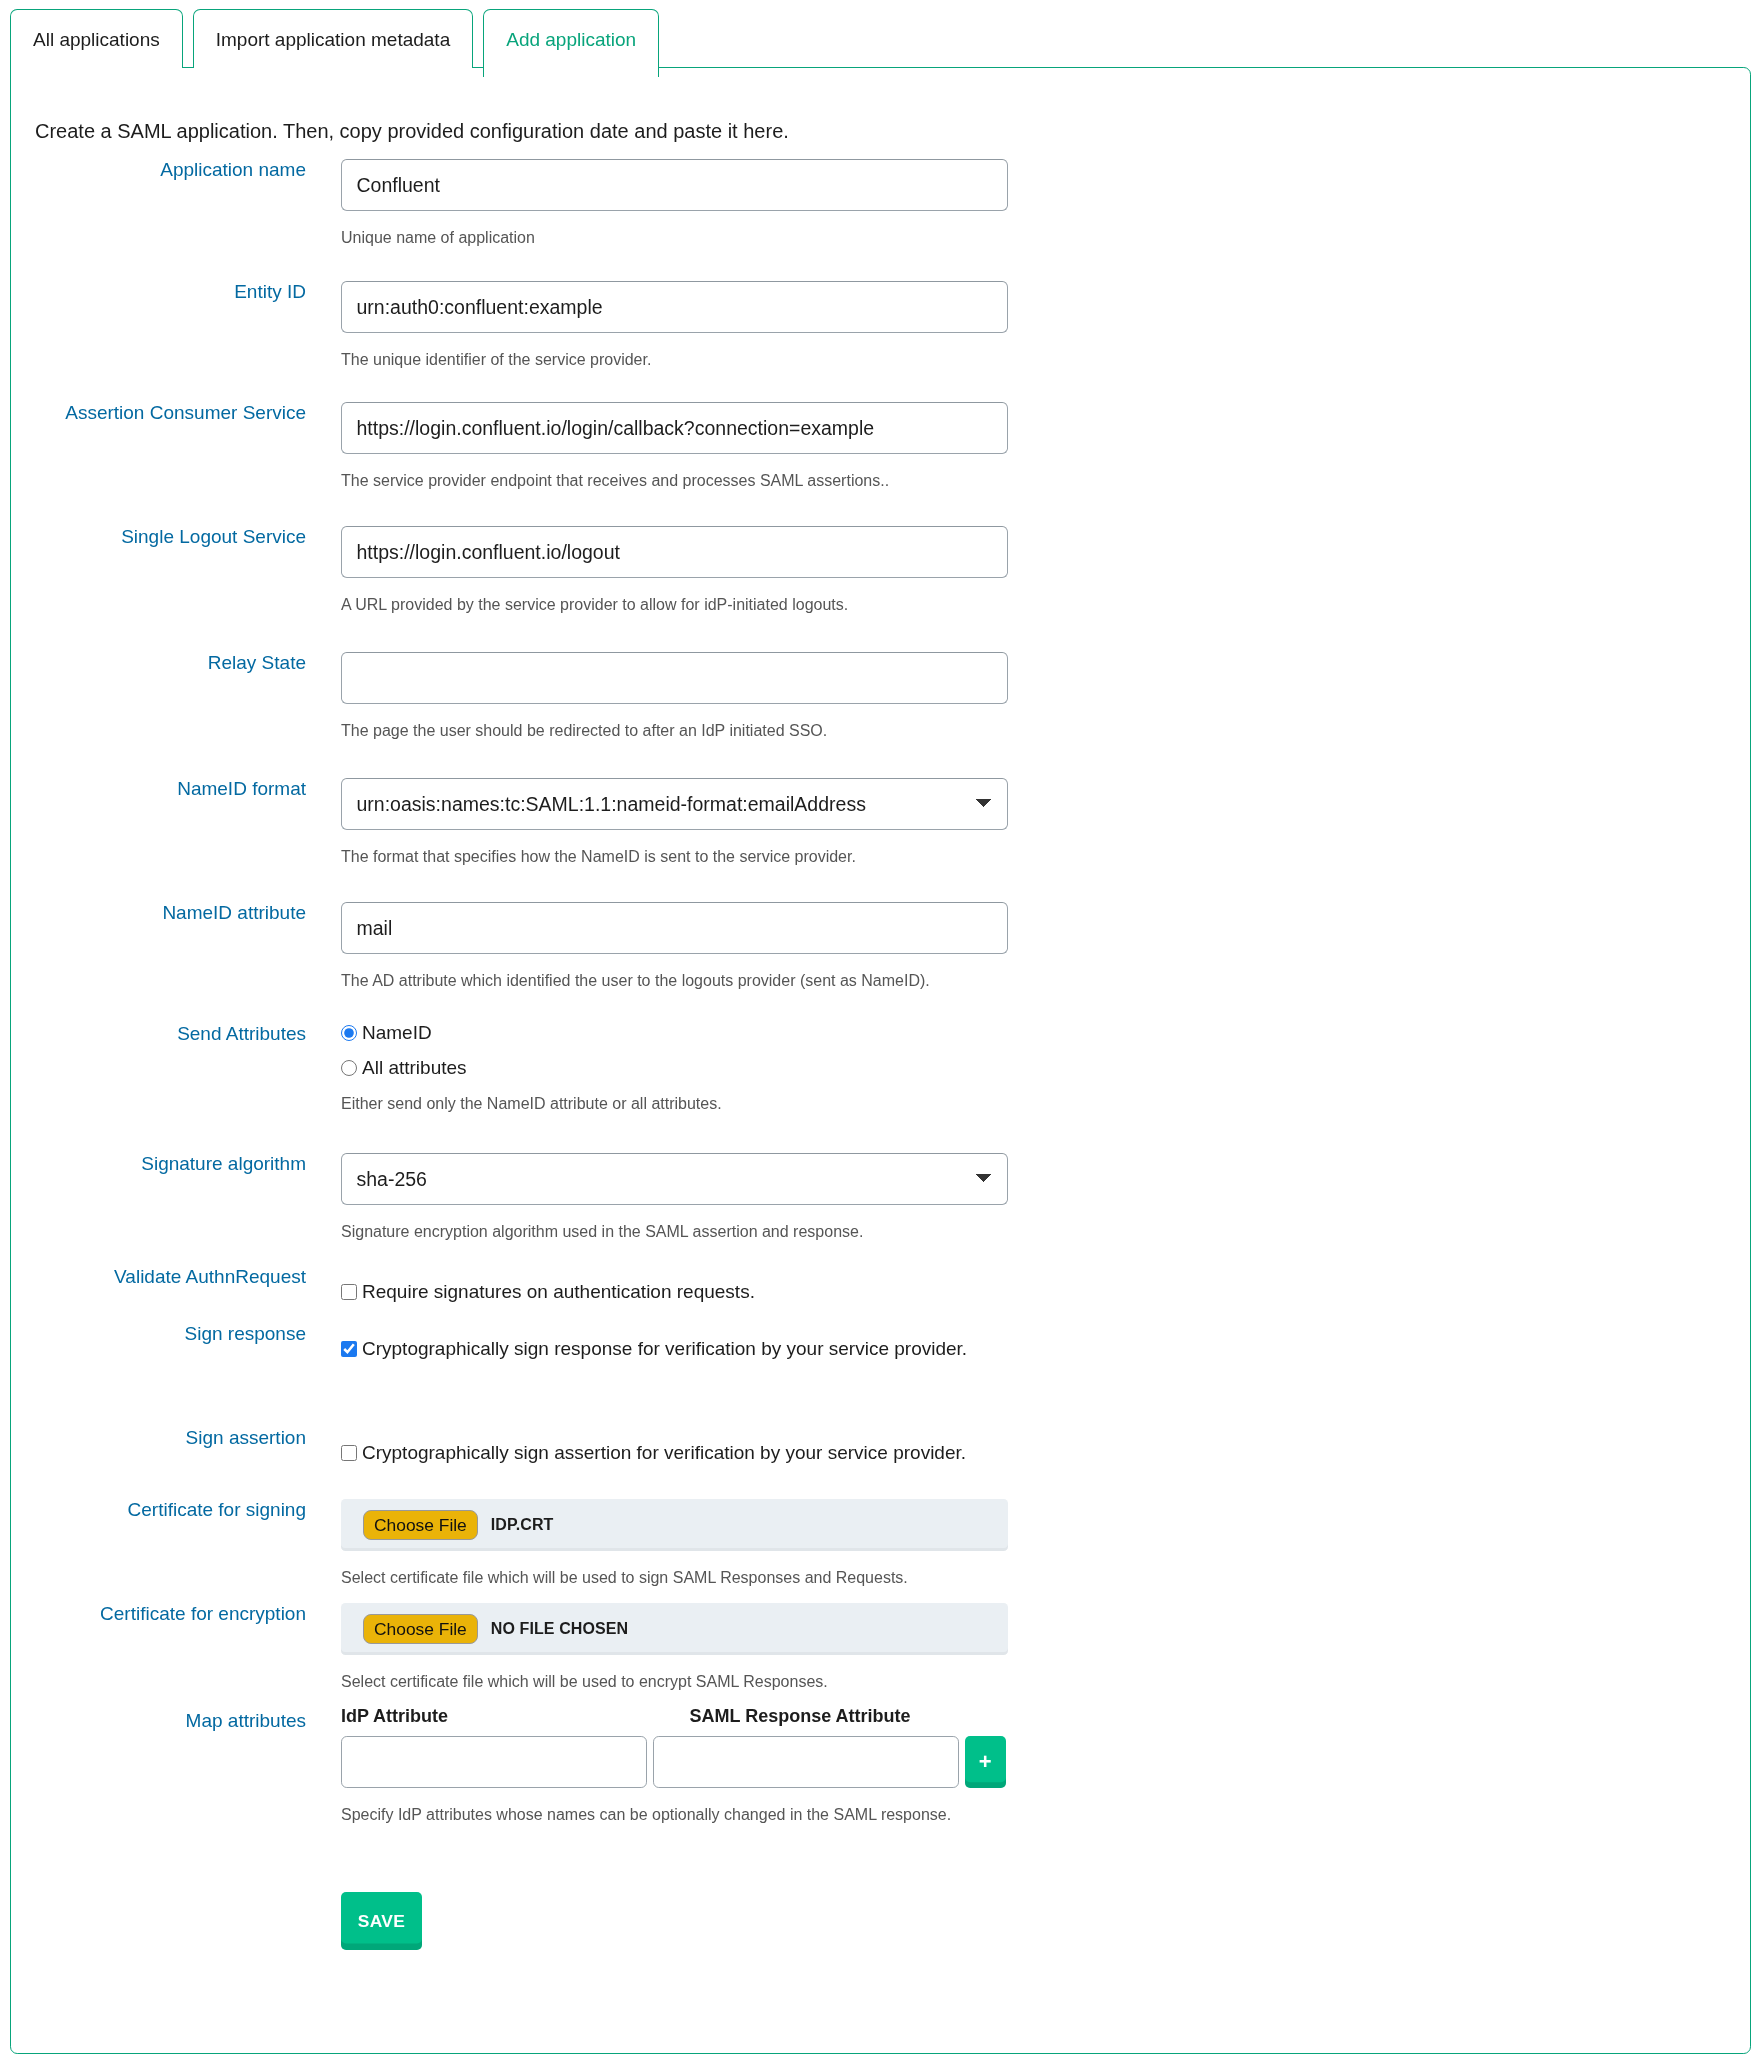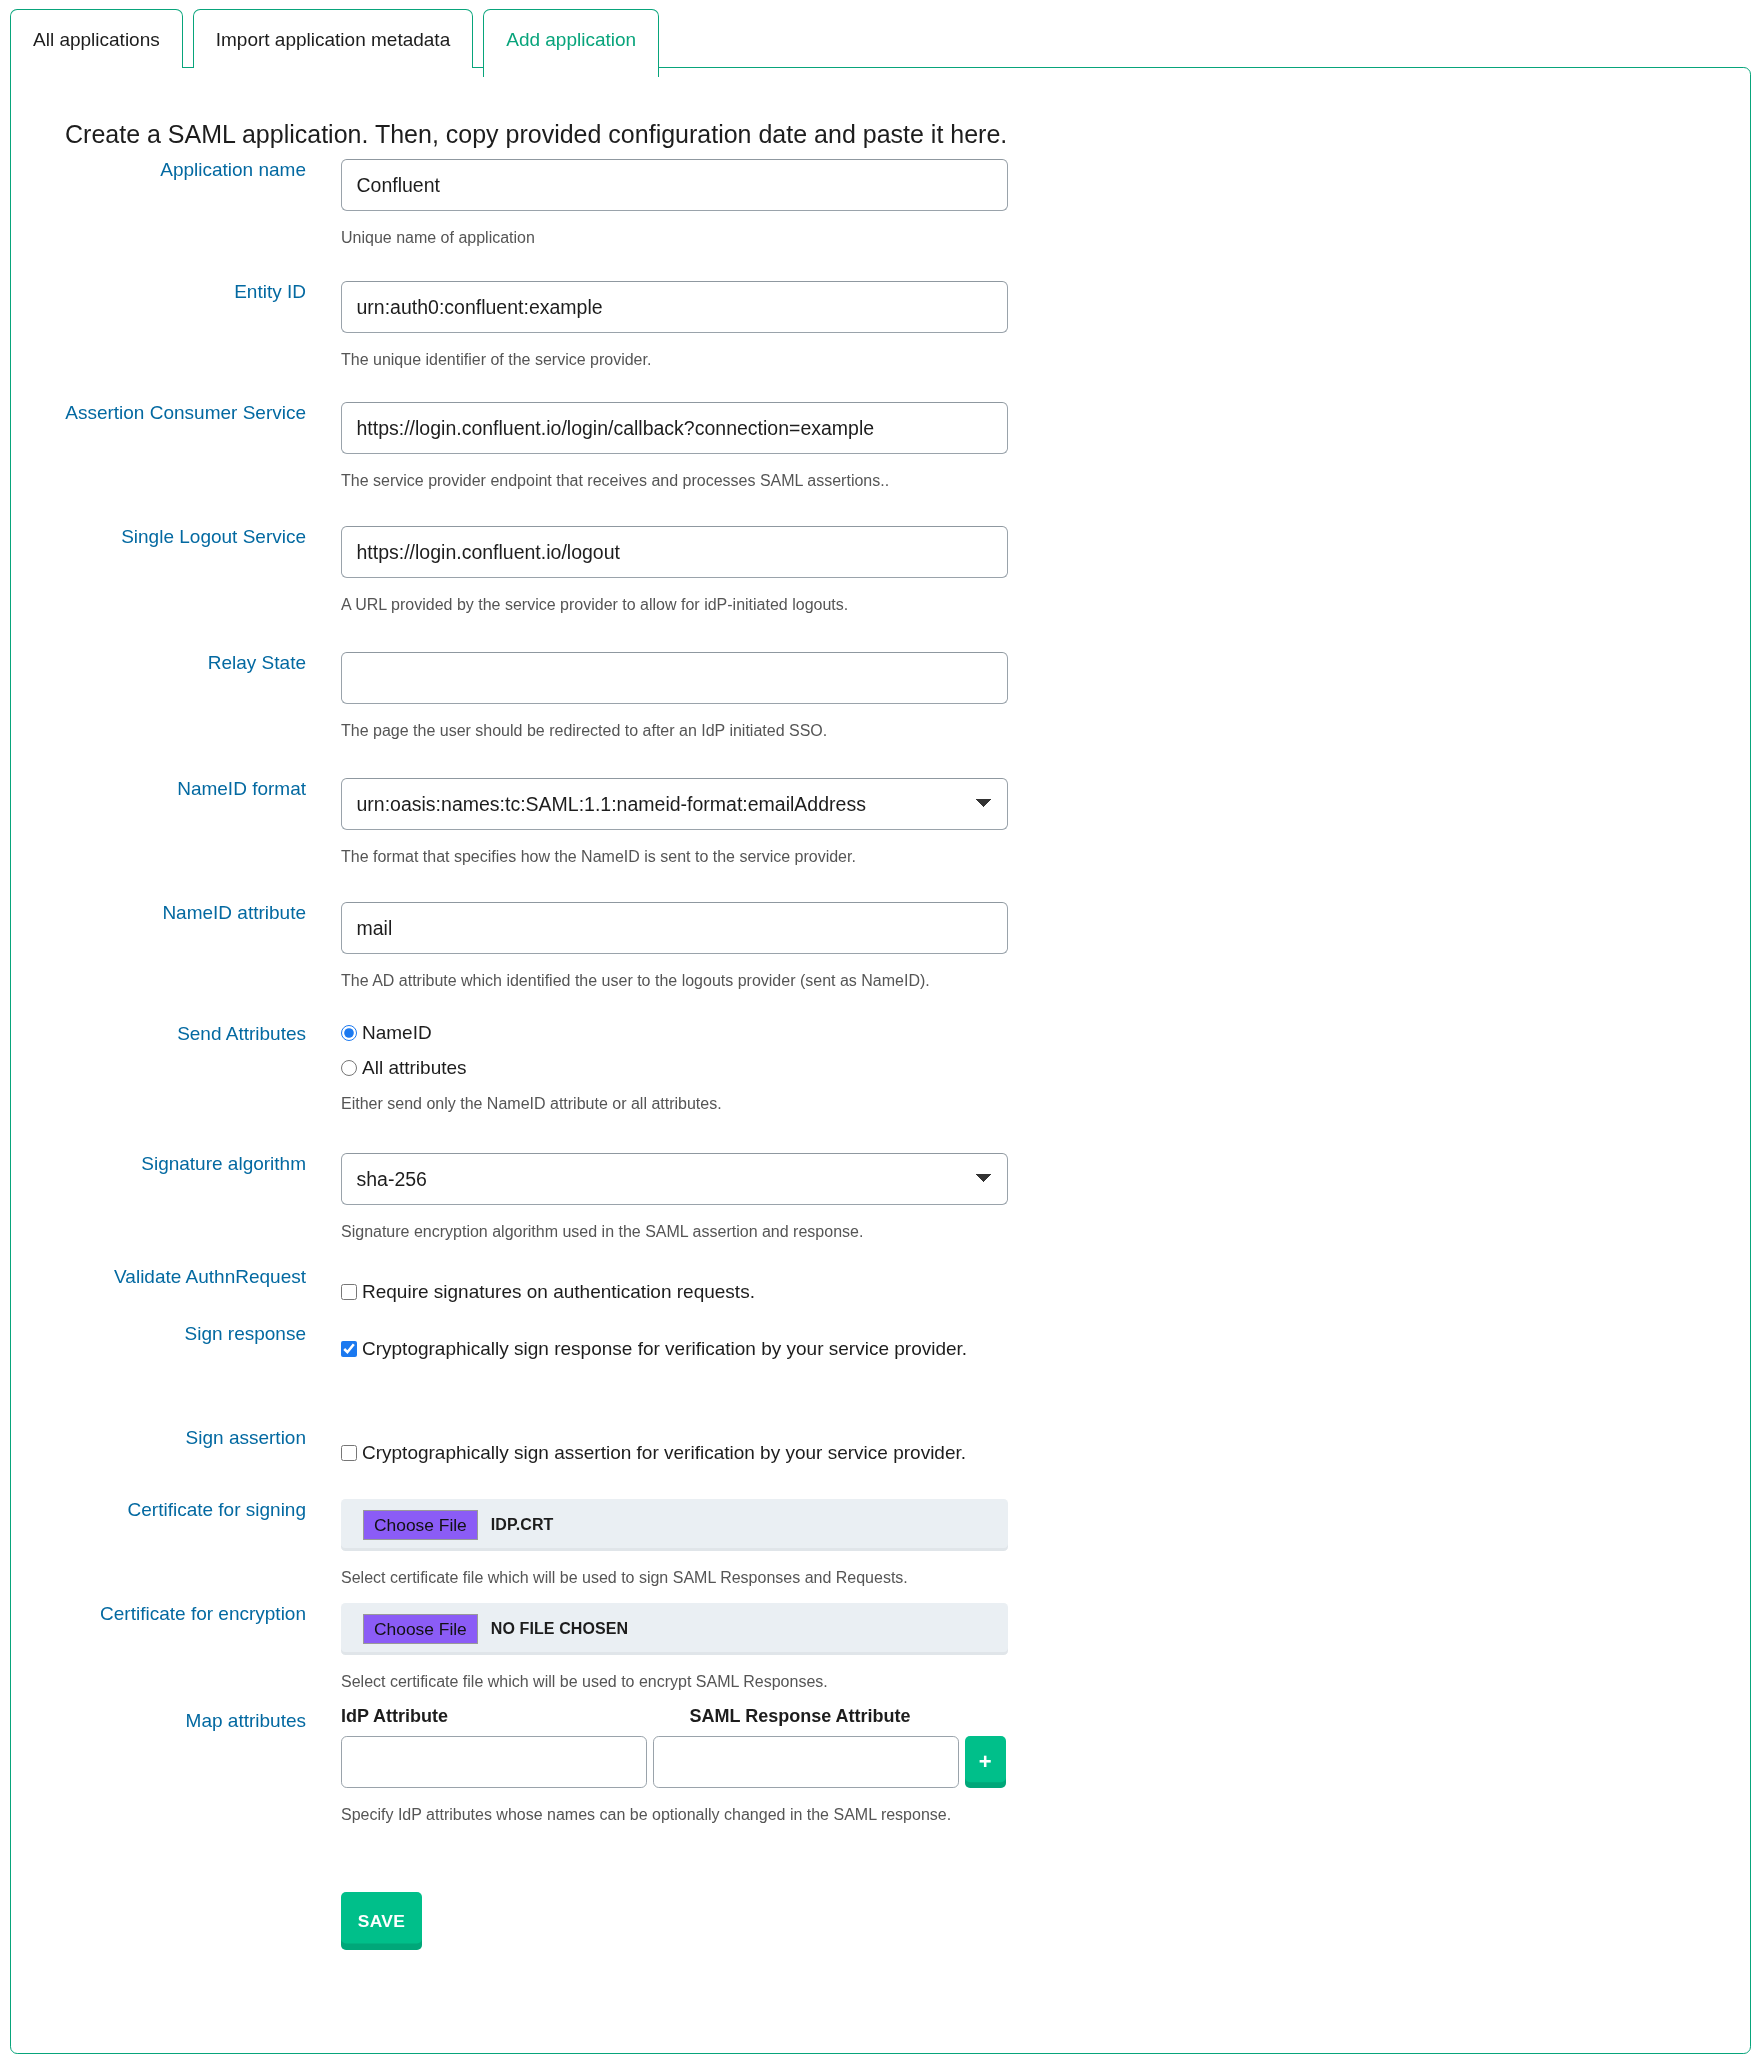--- a/index.html
+++ b/index.html
@@ -68,23 +68,23 @@
     height: 1987px;
     box-sizing: border-box;
     border: 1.4px solid #08a47b;
     border-radius: 0 7.2px 7.2px 7.2px;
     background: #ffffff;
     overflow: hidden;
   }
 
   .intro {
     position: absolute;
-    left: 54px;
+    left: 24px;
     top: 52px;
-    font-size: 25px;
+    font-size: 20px;
     color: #1d1d1d;
     white-space: nowrap;
   }
 
   .form {
     position: absolute;
     left: 0;
     top: 91px;
     width: 100%;
   }
@@ -177,23 +177,23 @@
     display: flex;
     align-items: center;
     padding-left: 22px;
     gap: 0;
     box-shadow: inset 0 -2.9px 0 rgba(0,0,0,0.04);
   }
   .choose-btn {
     font-family: "Liberation Sans", sans-serif;
     font-size: 17.4px;
     color: #111;
-    background: #8b5cf6;
+    background: #eab308;
     border: 0.7px solid #999;
-    border-radius: 0;
+    border-radius: 8px;
     padding: 4.3px 10px;
     line-height: 1.15;
     cursor: pointer;
   }
   .filename {
     font-size: 16px;
     font-weight: bold;
     color: #1d1d1d;
     margin-left: 13px;
     letter-spacing: 0.1px;

